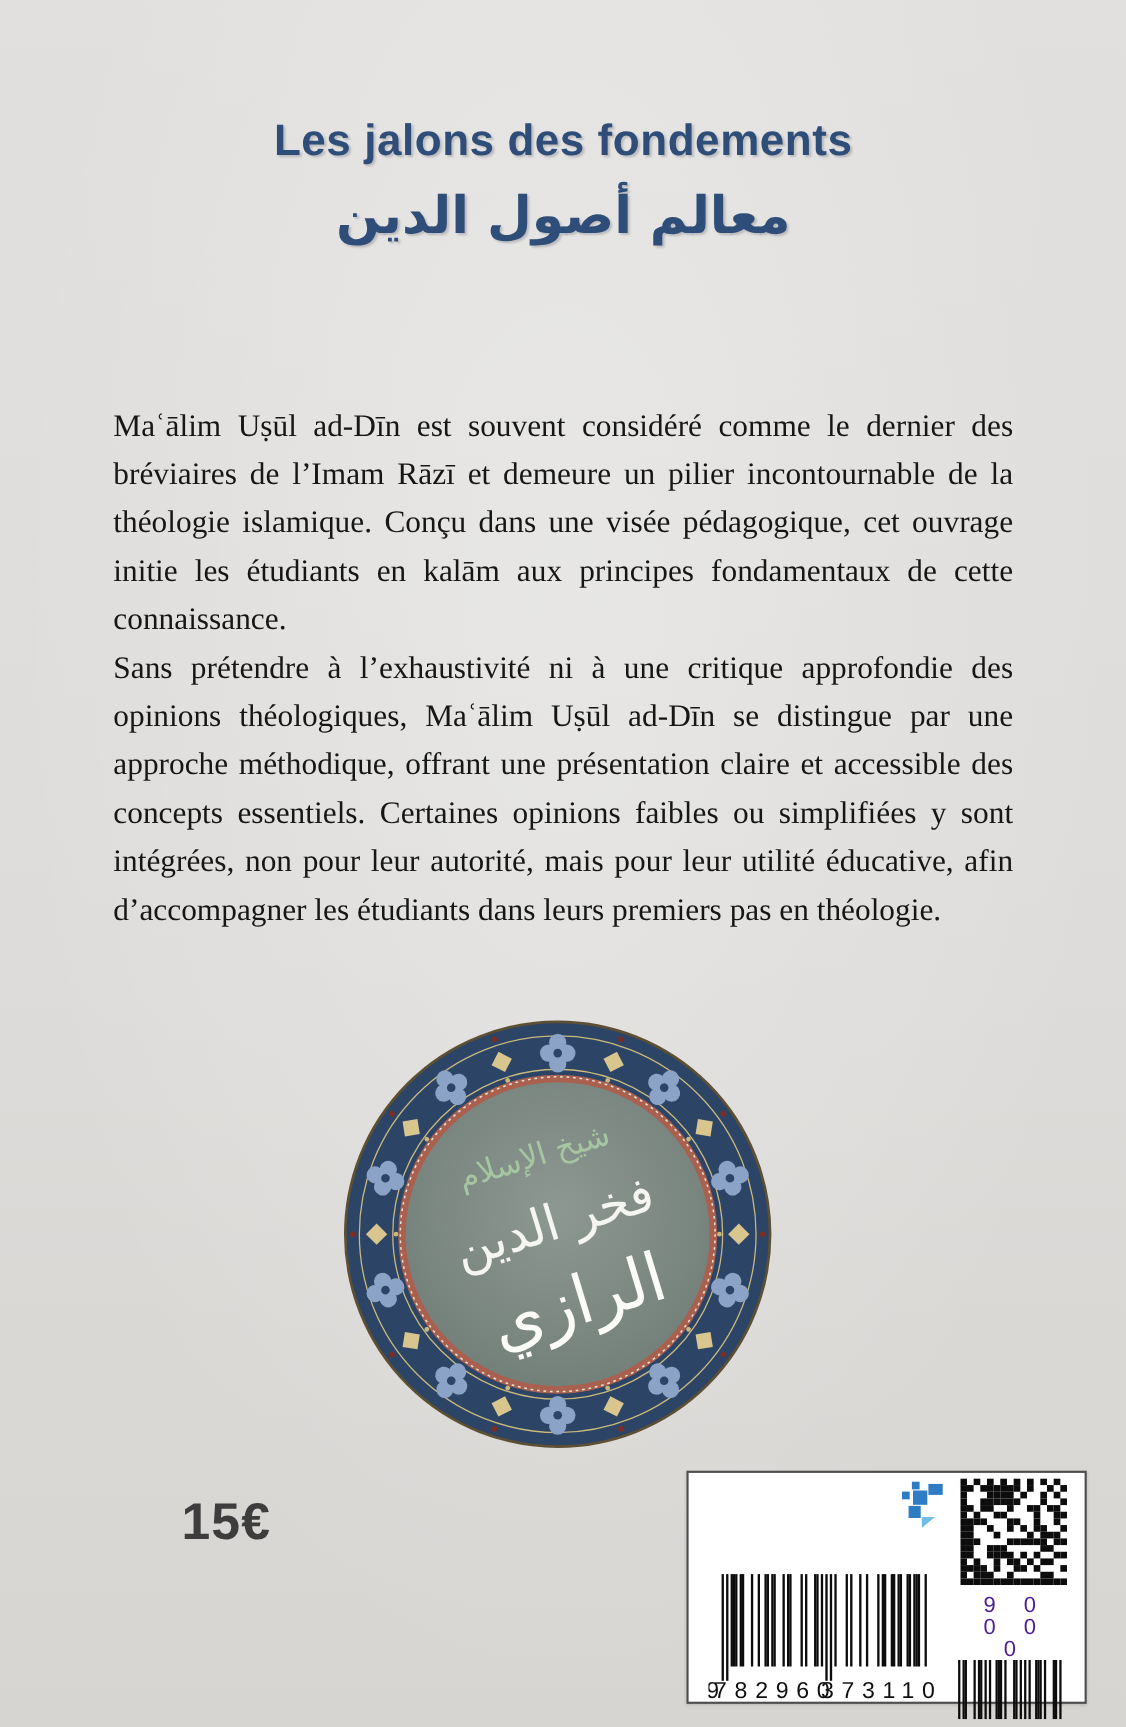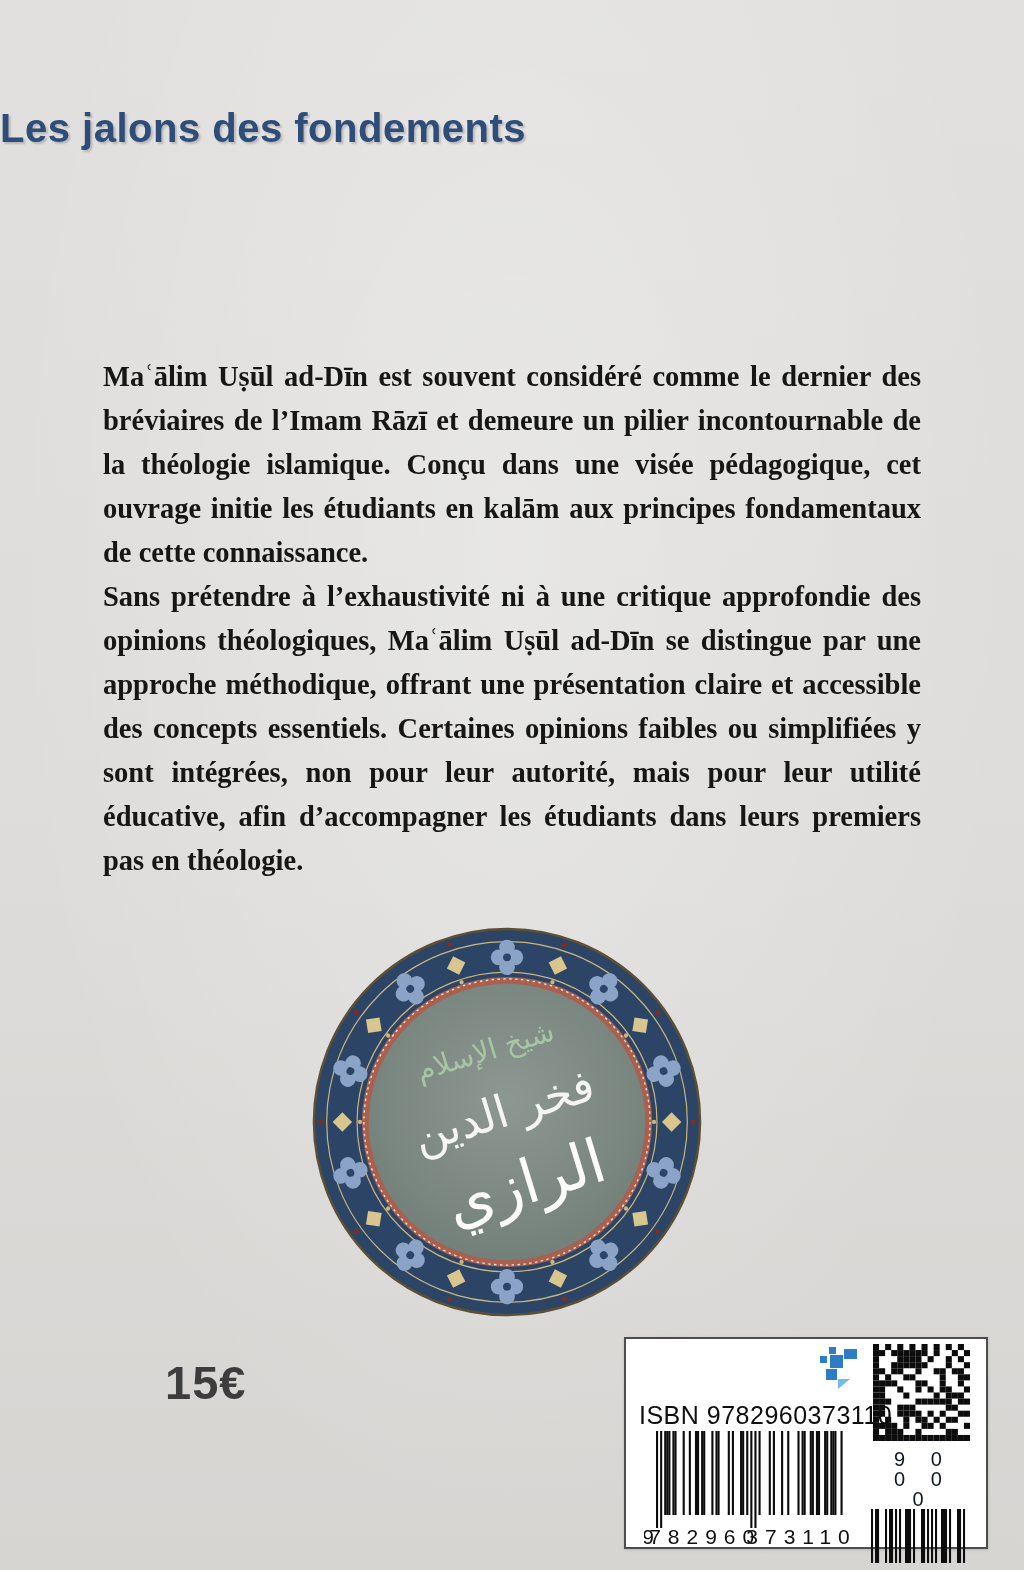--- a/index.html
+++ b/index.html
@@ -4,54 +4,55 @@
 <style>
   html,body{margin:0;padding:0;}
   body{background:#b9b8b6;font-family:"Liberation Sans",sans-serif;}
   .cover{
     position:relative;width:1024px;height:1570px;overflow:hidden;
     background:
       radial-gradient(ellipse at 50% 35%, rgba(255,255,255,.28), rgba(255,255,255,0) 70%),
       linear-gradient(180deg,#e1e0de 0%,#dddcda 55%,#d6d5d2 100%);
   }
   
-  .title-block{position:absolute;top:98px;left:0;width:100%;text-align:left;color:#2e4d78;}
+  .title-block{position:absolute;top:98px;left:0;width:100%;text-align:center;color:#2e4d78;}
   .title-line{font-family:"Liberation Sans",sans-serif;font-weight:700;font-size:40px;line-height:61px;
     letter-spacing:.5px;text-shadow:2px 2px 2px rgba(40,40,60,.22);}
   .title-arabic{font-family:"DejaVu Sans",sans-serif;font-weight:700;font-size:47px;line-height:72px;
     margin-top:2px;text-shadow:2px 2px 2px rgba(40,40,60,.22);direction:rtl;}
   
-  .synopsis{position:absolute;top:355px;left:103px;width:818px;
-    font-family:"Liberation Serif","DejaVu Serif",serif;font-weight:700;font-size:28.5px;line-height:44px;
+  .synopsis{position:absolute;top:366px;left:103px;width:818px;
+    font-family:"Liberation Serif","DejaVu Serif",serif;font-weight:400;font-size:28.5px;line-height:44px;
     color:#161616;text-align:justify;}
   .synopsis p{margin:0;}
   
   .medallion{position:absolute;left:311px;top:926px;width:392px;height:392px;}
   
   .price{position:absolute;left:146px;top:1355px;
     font-family:"Liberation Sans",sans-serif;font-weight:700;font-size:47px;color:#3d3d3d;letter-spacing:1px;margin-left:19px;}
   .isbn-box{position:absolute;left:624px;top:1337px;width:364px;height:212px;background:#ffffff;
     border:2px solid #4d4d4d;box-sizing:border-box;box-shadow:0 1px 3px rgba(0,0,0,.15);}
   .publisher-logo{position:absolute;left:190px;top:6px;width:48px;height:44px;}
   .datamatrix{position:absolute;left:247px;top:5px;width:97px;height:97px;}
   .isbn-label{position:absolute;left:13px;top:62px;font-size:25px;color:#0f0f0f;letter-spacing:.5px;
     font-family:"Liberation Sans",sans-serif;}
   .ean13{position:absolute;left:18px;top:92px;}
   .addon{position:absolute;left:242px;top:110px;width:100px;text-align:center;}
-  .addon-digits{font-family:"Liberation Sans",sans-serif;font-size:20px;color:#0f172a;
+  .addon-digits{font-family:"Liberation Sans",sans-serif;font-size:20px;color:#4c1d95;
     letter-spacing:10px;margin-left:10px;line-height:20px;}
   .addon-bars{display:block;margin:0 auto;}
 </style>
 </head>
 <body>
 
 <div class="cover">
 
   <div class="title-block">
     <div class="title-line">Les jalons des fondements</div>
+    <div class="title-arabic" dir="rtl">معالم أصول الدين</div>
   </div>
 
   <div class="synopsis">
     <p>Maʿālim Uṣūl ad-Dīn est souvent considéré comme le dernier des bréviaires de l’Imam Rāzī et demeure un pilier incontournable de la théologie islamique. Conçu dans une visée pédagogique, cet ouvrage initie les étudiants en kalām aux principes fondamentaux de cette connaissance.</p>
     <p>Sans prétendre à l’exhaustivité ni à une critique approfondie des opinions théologiques, Maʿālim Uṣūl ad-Dīn se distingue par une approche méthodique, offrant une présentation claire et accessible des concepts essentiels. Certaines opinions faibles ou simplifiées y sont intégrées, non pour leur autorité, mais pour leur utilité éducative, afin d’accompagner les étudiants dans leurs premiers pas en théologie.</p>
   </div>
 
   <div class="medallion">
     <svg id="med-svg" width="392" height="392" viewBox="-200 -200 400 400">
       <defs>
@@ -345,21 +346,20 @@
         <rect x="42" y="90" width="6" height="6" fill="#0c0c0c"></rect>
         <rect x="48" y="90" width="6" height="6" fill="#0c0c0c"></rect>
         <rect x="54" y="90" width="6" height="6" fill="#0c0c0c"></rect>
         <rect x="60" y="90" width="6" height="6" fill="#0c0c0c"></rect>
         <rect x="66" y="90" width="6" height="6" fill="#0c0c0c"></rect>
         <rect x="72" y="90" width="6" height="6" fill="#0c0c0c"></rect>
         <rect x="78" y="90" width="6" height="6" fill="#0c0c0c"></rect>
         <rect x="84" y="90" width="6" height="6" fill="#0c0c0c"></rect>
         <rect x="90" y="90" width="6" height="6" fill="#0c0c0c"></rect>
       </svg>
-    <div class="isbn-label">ISBN 9782960373110</div>
     <svg id="ean13-svg" class="ean13" width="212" height="118">
         <rect x="12" y="0" width="2.11" height="97" fill="#0c0c0c"></rect>
         <rect x="16.1" y="0" width="2.11" height="97" fill="#0c0c0c"></rect>
         <rect x="20.2" y="0" width="2.11" height="84" fill="#0c0c0c"></rect>
         <rect x="22.25" y="0" width="2.11" height="84" fill="#0c0c0c"></rect>
         <rect x="24.299999999999997" y="0" width="2.11" height="84" fill="#0c0c0c"></rect>
         <rect x="28.4" y="0" width="2.11" height="84" fill="#0c0c0c"></rect>
         <rect x="30.45" y="0" width="2.11" height="84" fill="#0c0c0c"></rect>
         <rect x="38.65" y="0" width="2.11" height="84" fill="#0c0c0c"></rect>
         <rect x="44.8" y="0" width="2.11" height="84" fill="#0c0c0c"></rect>

